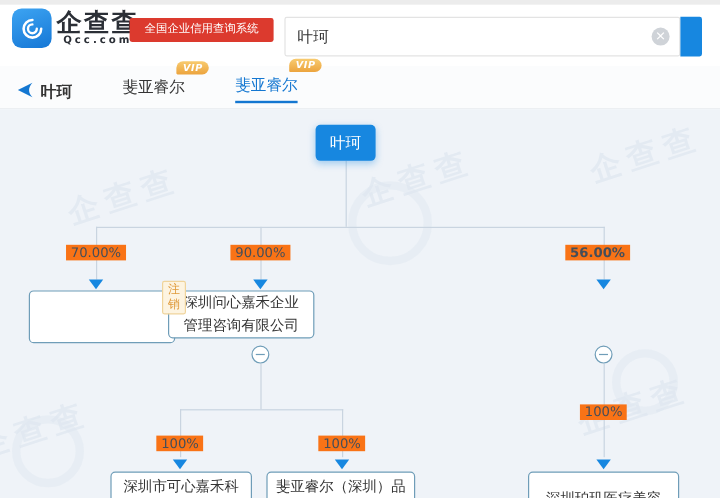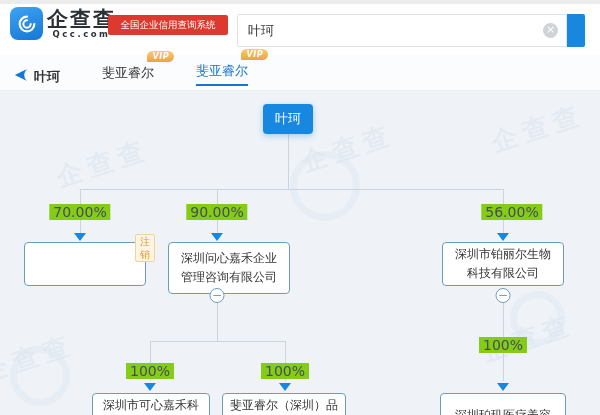--- a/index.html
+++ b/index.html
@@ -40,22 +40,22 @@
 
   
   .chart { position:relative; width:600px; height:324px; background:#eff3f8; overflow:hidden; }
   .wm { position:absolute; font-size:26px; font-weight:bold; color:#ccd8e6; opacity:.32;
         transform:rotate(-18deg); letter-spacing:6px; pointer-events:none; }
   .wm-ring { position:absolute; border:7px solid #dde6f0; border-radius:50%; opacity:.45; pointer-events:none; }
   .line { position:absolute; background:#c9d4e0; }
   .rootnode { position:absolute; left:263px; top:13px; width:50px; height:30px; background:#1787e0;
               border-radius:4px; color:#fff; font-size:13px; display:flex; align-items:center;
               justify-content:center; box-shadow:0 2px 6px rgba(23,135,224,.35); cursor:pointer; }
-  .pct { position:absolute; transform:translateX(-50%); background:#84cc16; padding:0 4px;
-         font-size:14px; color:#454e59; white-space:nowrap; }
+  .pct { position:absolute; transform:translateX(-50%); background:#f97316; padding:0 4px;
+         font-size:11px; color:#454e59; white-space:nowrap; }
   .arrow { position:absolute; width:0; height:0; border-left:6px solid transparent;
            border-right:6px solid transparent; border-top:8px solid #1787e0; transform:translateX(-50%); }
   .cbox { position:absolute; background:#fff; border:1px solid #6f9db8; border-radius:4px;
           font-size:12px; line-height:19px; color:#333; text-align:center; padding:3px 9px;
           display:flex; align-items:center; justify-content:center; cursor:pointer; }
   .statustag { position:absolute; left:110px; top:-9px; background:#fdf4e1; border:1px solid #f0d49b;
                color:#df9a3b; font-size:10px; line-height:13px; padding:0 4px; border-radius:2px; z-index:3; }
   .minus { position:absolute; width:15px; height:15px; border-radius:50%; background:#fff;
            border:1px solid #6f9db8; color:#6f9db8; font-size:12px; line-height:12px; text-align:center;
            transform:translateX(-50%); cursor:pointer; z-index:2; }
@@ -129,34 +129,31 @@
     <div class="line" style="left:150px; top:250px; width:136px; height:1px;"></div>
     <div class="line" style="left:150px; top:250px; width:1px; height:40px;"></div>
     <div class="line" style="left:285px; top:250px; width:1px; height:40px;"></div>
 
     <div class="line" style="left:503px; top:212px; width:1px; height:78px;"></div>
 
     <div class="rootnode">叶珂</div>
 
     <div class="pct" style="left:80px;  top:113px;">70.00%</div>
     <div class="pct" style="left:217px; top:113px;">90.00%</div>
-    <div class="pct" style="left:512px; top:113px;">56.00%</div>
+    <div class="pct" style="left:498px; top:113px;font-weight:bold;">56.00%</div>
 
     <div class="arrow" style="left:80px;  top:142px;"></div>
     <div class="arrow" style="left:217px; top:142px;"></div>
     <div class="arrow" style="left:503px; top:142px;"></div>
 
     <div class="cbox" style="left:24px; top:151px; width:122px; height:44px;">
       <span class="statustag">注销</span>
     </div>
-    <div class="cbox" style="left:168px; top:151px; width:122px; height:52px;align-items:center;">
+    <div class="cbox" style="left:140px; top:151px; width:122px; height:40px;align-items:center;">
       <span>深圳问心嘉禾企业管理咨询有限公司</span>
-    </div>
-    <div class="cbox" style="left:442px; top:151px; width:122px; height:44px;">
-      <span>深圳市铂丽尔生物科技有限公司</span>
     </div>
 
     <div class="minus" style="left:217px; top:197px;">−</div>
     <div class="minus" style="left:503px; top:197px;">−</div>
 
     <div class="pct" style="left:150px; top:272px;">100%</div>
     <div class="pct" style="left:285px; top:272px;">100%</div>
     <div class="pct" style="left:503px; top:246px;">100%</div>
 
     <div class="arrow" style="left:150px; top:292px;"></div>

